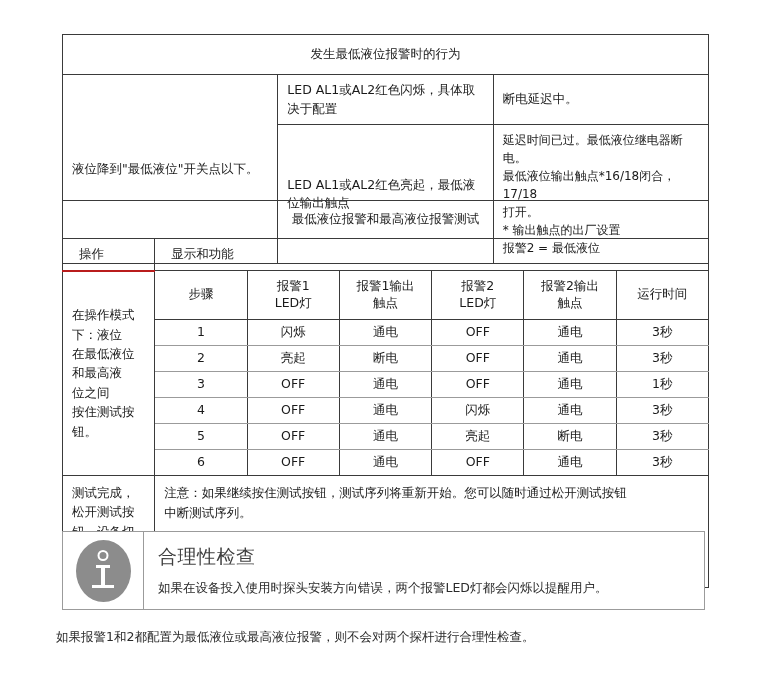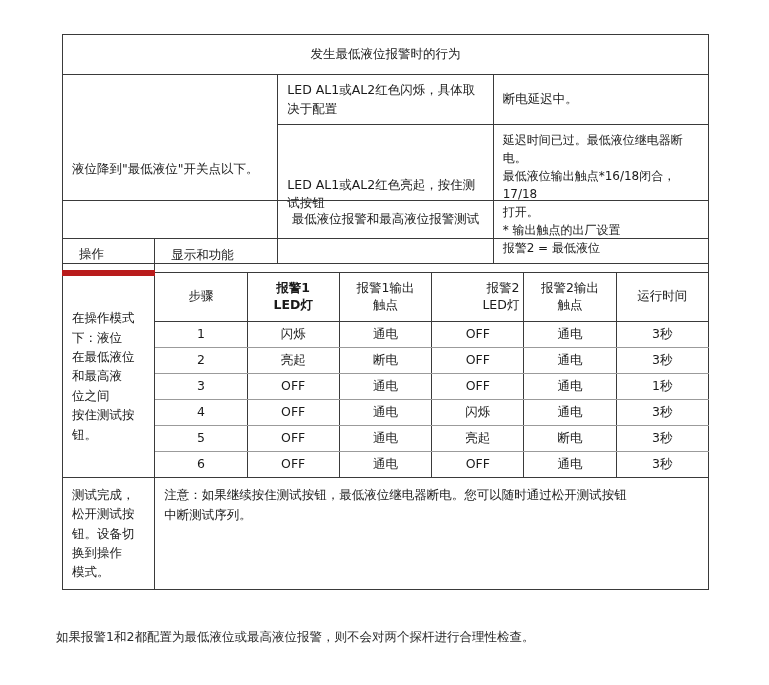--- a/index.html
+++ b/index.html
@@ -76,41 +76,41 @@
   #table-test .sub-head-center {
     text-align: left;
   }
   #table-test .colhead {
     text-align: center;
     padding: 7px 4px;
     line-height: 1.35;
   }
   #table-test td.op-col { width: 150px; }
   #table-test td.step-col { width: 76px; }
-  #table-test td.a1led-col { width: 79px; font-weight: bold; }
+  #table-test td.a1led-col { width: 79px; }
   #table-test td.a1out-col { width: 81px; }
-  #table-test td.a2led-col { width: 78px; text-align: right; }
+  #table-test td.a2led-col { width: 78px; }
   #table-test td.a2out-col { width: 104px; }
   #table-test td.time-col { width: 79px; }
 
   #table-test td.data {
     text-align: center;
     padding: 3px 4px;
     height: 19px;
     border-top: 1px solid #9b9b9b;
     border-bottom: 1px solid #9b9b9b;
     border-left: 1px solid #3a3a3a;
     border-right: 1px solid #3a3a3a;
   }
   #table-test tr.first-data td.data { border-top: 1px solid #3a3a3a; }
   #table-test tr.last-data td.data { border-bottom: 1px solid #3a3a3a; }
 
   #table-test td.op-desc {
     vertical-align: middle;
-    border-top: 6px solid #b91c1c;
+    border-top: 2px solid #b91c1c;
     border-bottom: 1px solid #3a3a3a;
     line-height: 1.55;
   }
   #table-test td.foot-left {
     vertical-align: top;
     padding: 7px 9px;
     line-height: 1.55;
     height: 48px;
   }
   #table-test td.foot-right {
@@ -224,21 +224,21 @@
     <tbody>
       <tr>
         <td class="title-cell" colspan="3">发生最低液位报警时的行为</td>
       </tr>
       <tr>
         <td class="c1" rowspan="2">液位降到"最低液位"开关点以下。</td>
         <td class="c2 short">LED AL1或AL2红色闪烁，具体取决于配置</td>
         <td class="c3 short">断电延迟中。</td>
       </tr>
       <tr>
-        <td class="c2 tall">LED AL1或AL2红色亮起，按住测试按钮</td>
+        <td class="c2 tall">LED AL1或AL2红色亮起，最低液位输出触点</td>
         <td class="c3 tall small-note">
           <div>延迟时间已过。最低液位继电器断电。</div>
           <div>最低液位输出触点*16/18闭合，17/18</div>
           <div>打开。</div>
           <div>* 输出触点的出厂设置</div>
           <div>报警2 = 最低液位</div>
         </td>
       </tr>
     </tbody>
   </table>
@@ -334,23 +334,37 @@
         <td class="data">3秒</td>
       </tr>
 
       <tr>
         <td class="foot-left op-col">
           <div>测试完成，松开测试按</div>
           <div>钮。设备切换到操作</div>
           <div>模式。</div>
         </td>
         <td class="foot-right" colspan="6">
-          <div>注意：如果继续按住测试按钮，最低液位继电器断电。您可以随时通过松开测试按钮</div>
+          <div>注意：如果继续按住测试按钮，测试序列将重新开始。您可以随时通过松开测试按钮</div>
           <div>中断测试序列。</div>
         </td>
       </tr>
     </tbody>
   </table>
 
+  <div id="info-box">
+    <div id="info-icon-cell">
+      <div class="info-circle">
+        <span class="dot"></span>
+        <span class="serif-top"></span>
+        <span class="stem"></span>
+        <span class="serif-bottom"></span>
+      </div>
+    </div>
+    <div id="info-text-cell">
+      <div id="info-heading">合理性检查</div>
+      <div id="info-body">如果在设备投入使用时探头安装方向错误，两个报警LED灯都会闪烁以提醒用户。</div>
+    </div>
+  </div>
 
   <div id="closing-note">如果报警1和2都配置为最低液位或最高液位报警，则不会对两个探杆进行合理性检查。</div>
 
 </div>
 
 </body></html>

